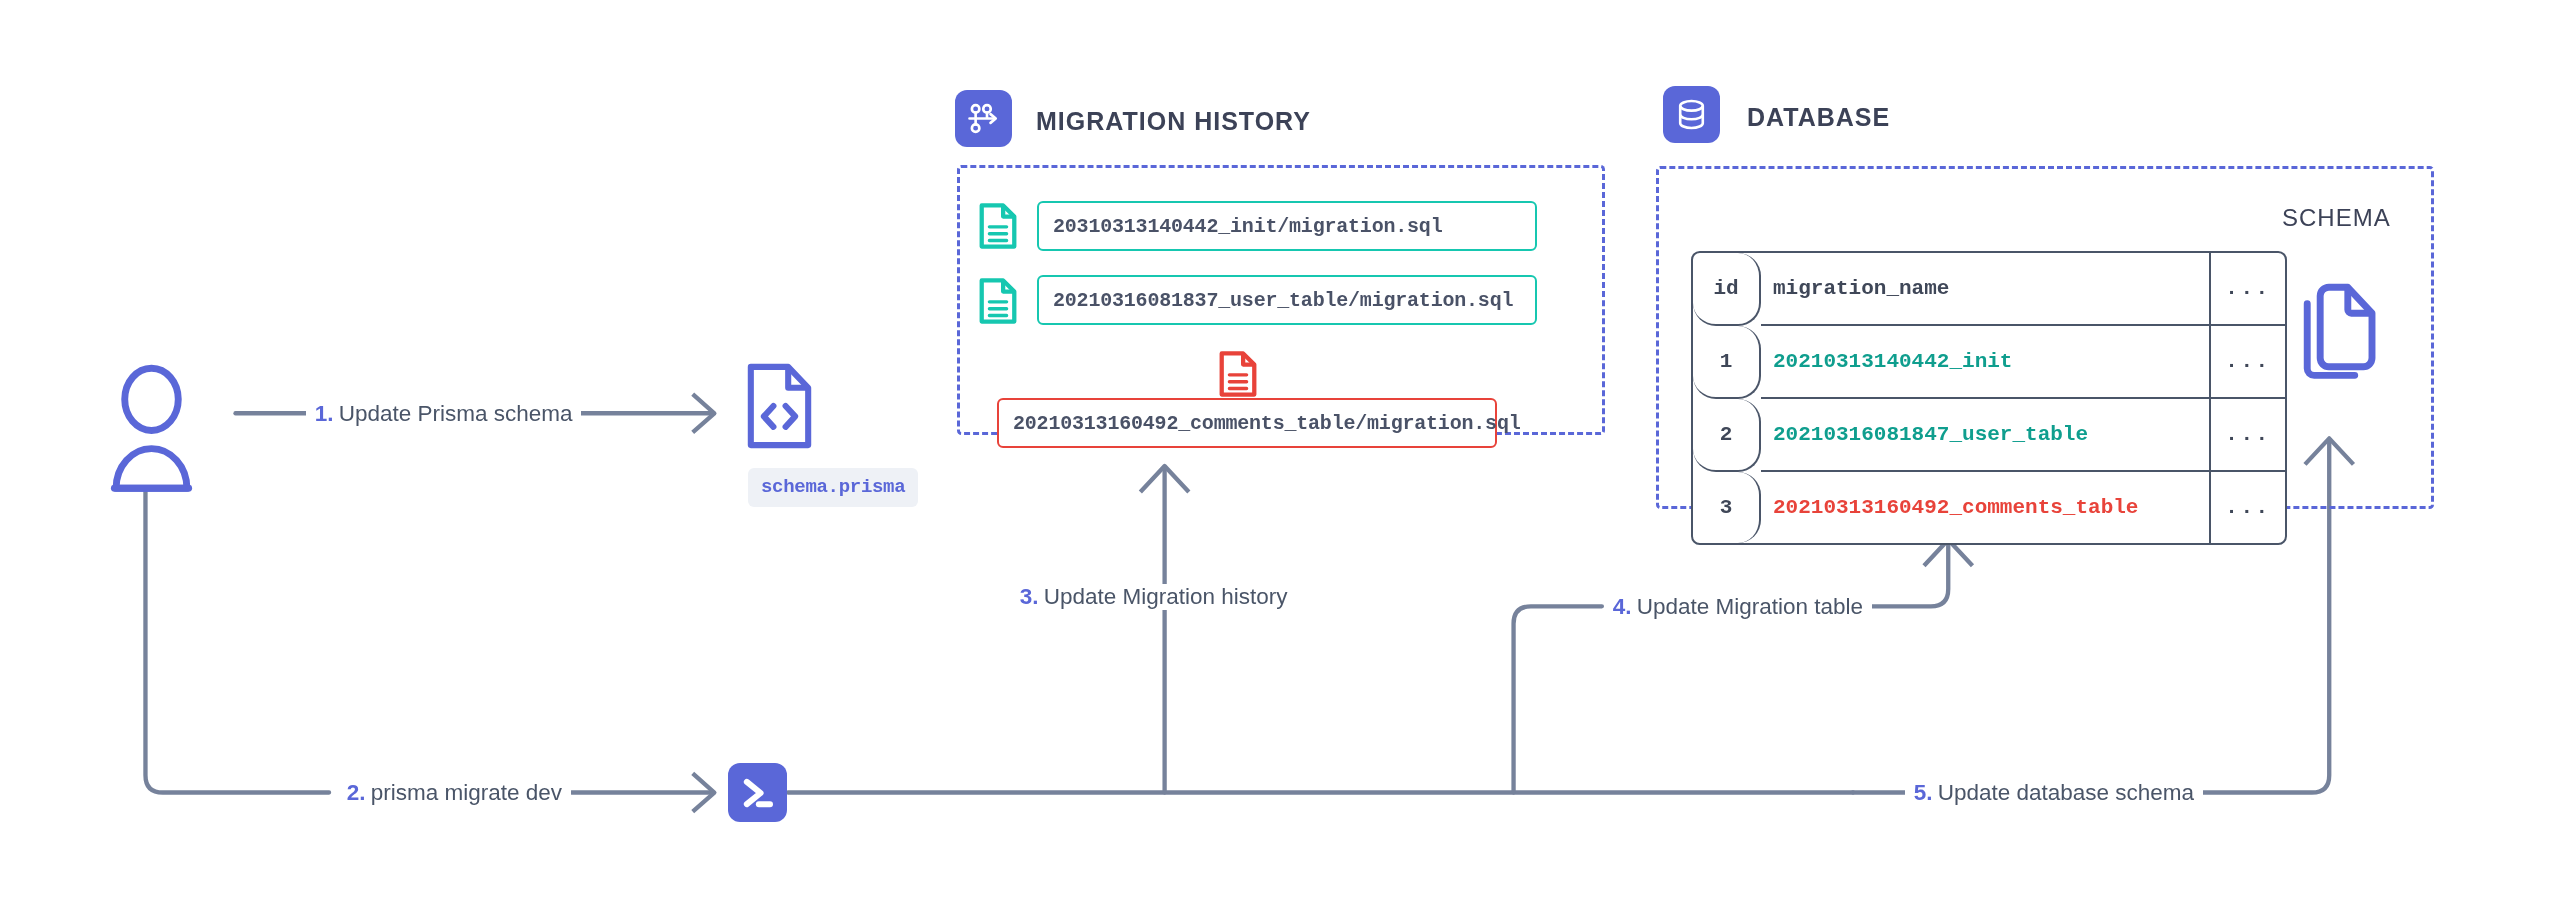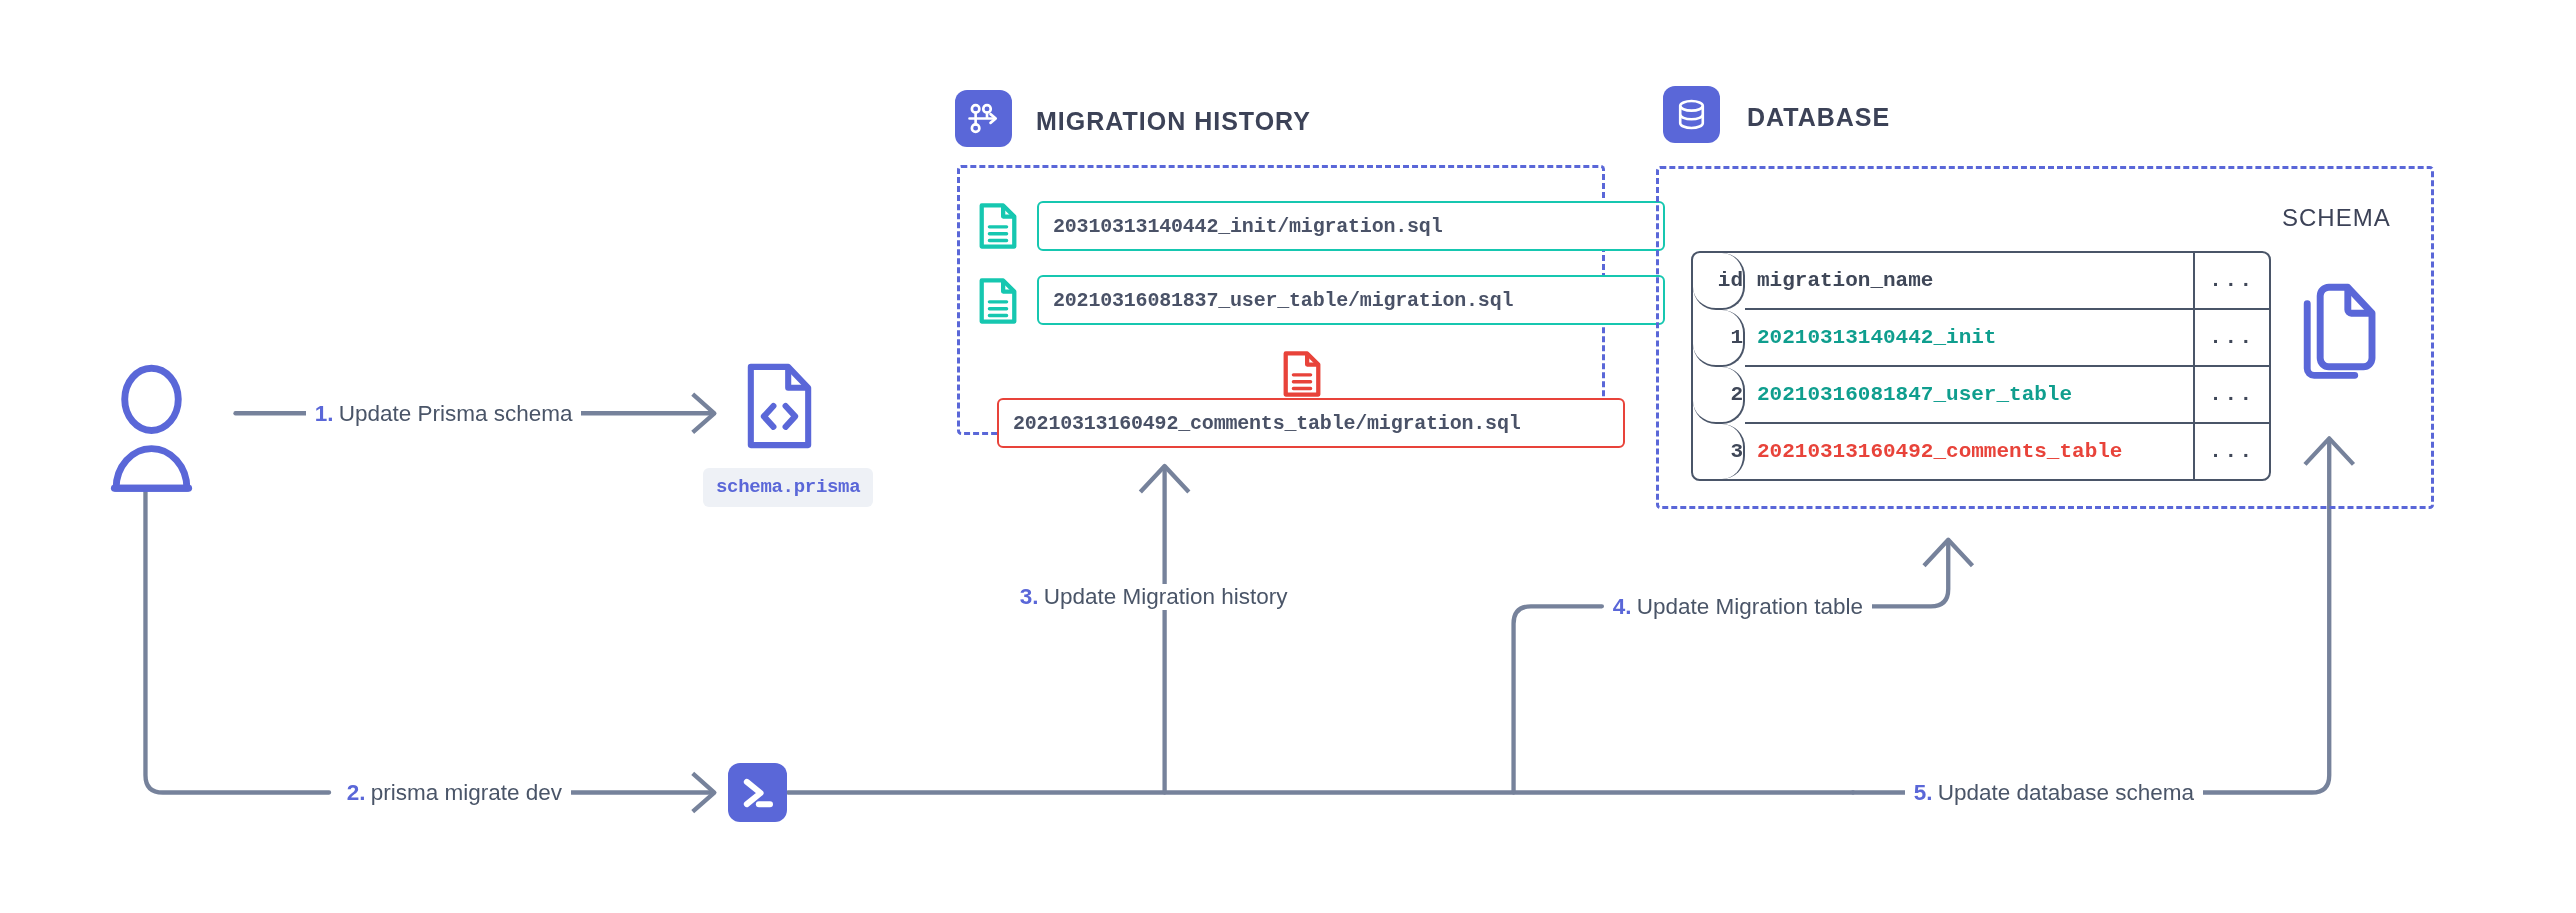--- a/index.html
+++ b/index.html
@@ -68,21 +68,21 @@
   }
   .mh-pill {
     height: 50px;
     box-sizing: border-box;
     border: 2.6px solid #16c7b0;
     border-radius: 6px;
     display: flex;
     align-items: center;
     padding: 0 14px;
     margin-left: 19px;
-    width: 628px;
+    width: 500px;
     background: #fff;
   }
   .mh-pill.err { border-color: #e8433a; }
   .mh-pill span {
     font-family: "Liberation Mono", monospace;
     font-size: 20px;
     font-weight: 700;
     color: #4a5267;
     letter-spacing: -0.2px;
   }
@@ -115,21 +115,21 @@
     font-family: "Liberation Mono", monospace;
     font-size: 21px;
     font-weight: 700;
     color: #3f4758;
     padding: 0 12px;
     height: 55px;
     white-space: nowrap;
   }
   .db-table tr:last-child td { border-bottom: none; }
   .db-table td:last-child { border-right: none; }
-  .db-table td.c-id { width: 50px; text-align: right; padding: 0; border-radius: 23px; }
+  .db-table td.c-id { width: 50px; text-align: center; padding: 8px; border-radius: 23px; }
   .db-table td.c-name { width: 424px; text-align: left; }
   .db-table td.c-dots { width: 74px; text-align: center; padding: 0; letter-spacing: 2.6px; }
   .db-table td.ok { color: #0f9e8e; }
   .db-table td.bad { color: #e8433a; }
 
   .schema-title {
     position: absolute;
     font-family: "Liberation Sans", sans-serif;
     font-weight: 400;
     font-size: 24px;
@@ -158,20 +158,21 @@
   .file-chip {
     position: absolute;
     background: #eef1f6;
     border-radius: 6px;
     padding: 7.8px 13px 9.5px 13px;
     font-family: "Liberation Mono", monospace;
     font-size: 19px;
     font-weight: 700;
     color: #5a67d8;
     letter-spacing: -0.3px;
+    margin-left: 45px;
   }
 
   
   .term-badge {
     position: absolute;
     width: 59px;
     height: 59px;
     border-radius: 12px;
     background: #5a67d8;
     display: flex;

